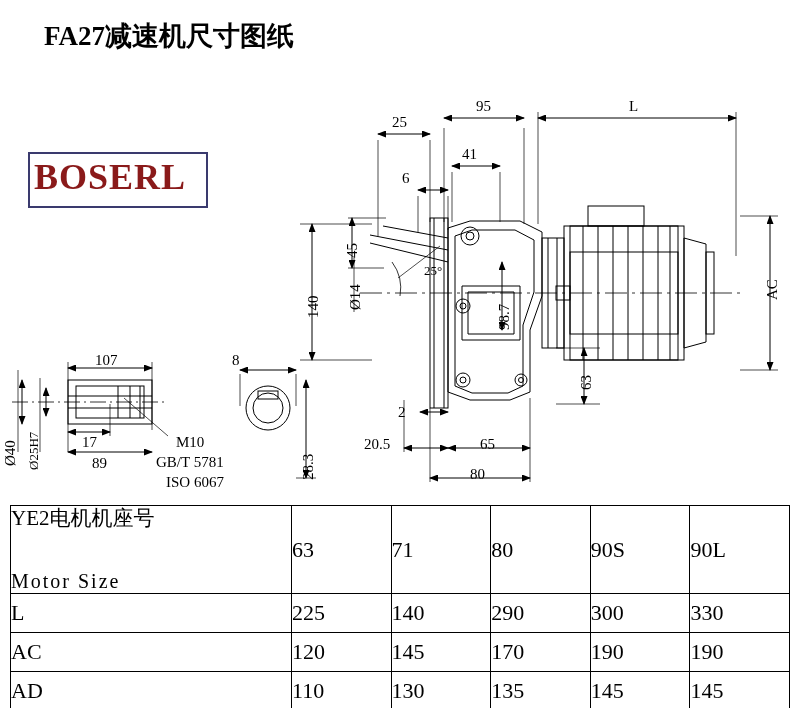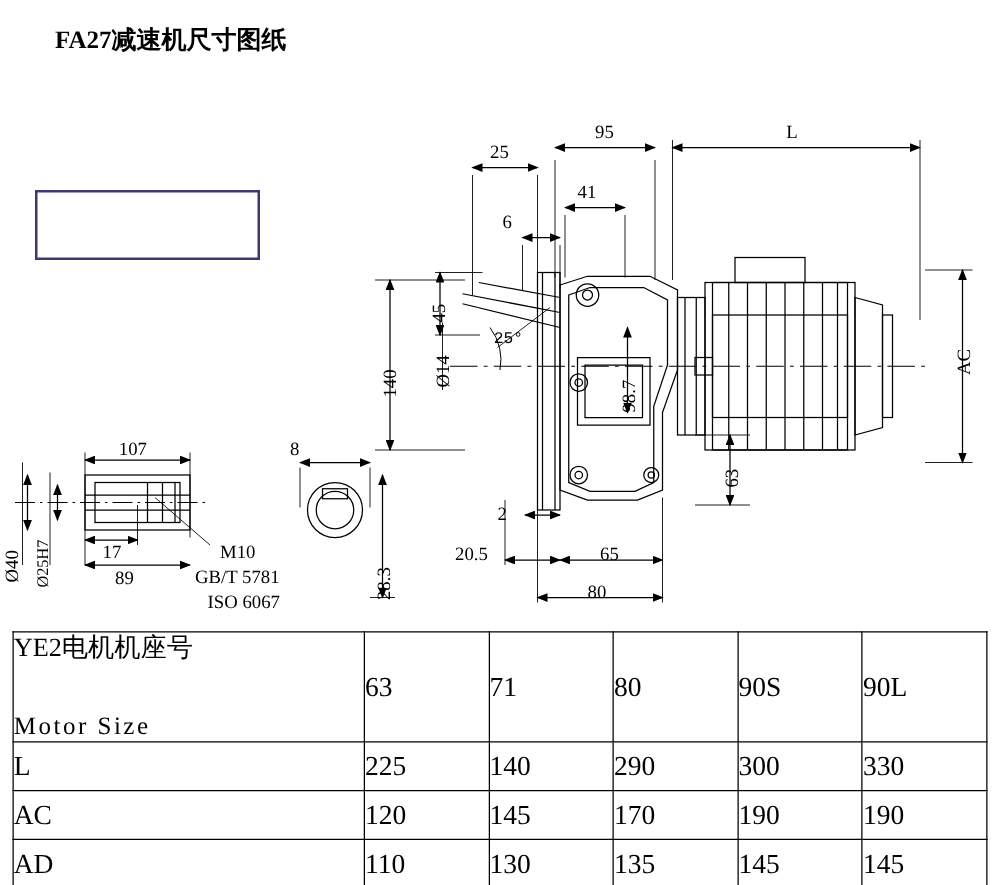--- a/index.html
+++ b/index.html
@@ -11,21 +11,21 @@
     position:relative;
     overflow:hidden;
   }
   #page{position:relative;width:800px;height:708px;}
 
   
   .title{
     position:absolute;
     left:44px; top:18px;
     font-family:"Liberation Serif", serif;
-    font-size:20px;
+    font-size:27px;
     font-weight:bold;
     letter-spacing:0px;
     white-space:nowrap;
   }
 
   
   .logo-box{
     position:absolute;
     left:28px; top:152px;
     width:180px;height:56px;
@@ -86,20 +86,21 @@
   .col-first{width:280px;}
 </style>
 </head>
 <body>
 
 <div id="page">
 
   <div class="title">FA27减速机尺寸图纸</div>
 
   <div class="logo-box"></div>
+  <div class="logo-text">BOSERL</div>
 
   <svg id="draw" viewBox="0 0 800 708" xmlns="http://www.w3.org/2000/svg">
     <defs>
       <marker id="ar" markerWidth="9" markerHeight="7" refX="8" refY="3.5" orient="auto">
         <polygon points="0,0 9,3.5 0,7" fill="#000"></polygon>
       </marker>
       <marker id="arS" markerWidth="9" markerHeight="7" refX="1" refY="3.5" orient="auto">
         <polygon points="9,0 0,3.5 9,7" fill="#000"></polygon>
       </marker>
     </defs>
@@ -253,21 +254,21 @@
 
   <div class="lbl" style="left:476px; top:98px;">95</div>
   <div class="lbl" style="left:629px; top:98px;">L</div>
   <div class="lbl" style="left:392px; top:114px;">25</div>
   <div class="lbl" style="left:462px; top:146px;">41</div>
   <div class="lbl" style="left:402px; top:170px;">6</div>
 
   <div class="lbl vert" style="left:344px; top:258px;">45</div>
   <div class="lbl vert" style="left:305px; top:318px;">140</div>
   <div class="lbl vert" style="left:347px; top:310px;">Ø14</div>
-  <div class="lbl sm" style="left:395px; top:263px;font-family:Liberation Mono, monospace;">25°</div>
+  <div class="lbl sm" style="left:424px; top:263px;">25°</div>
   <div class="lbl vert" style="left:496px; top:330px;">98.7</div>
   <div class="lbl vert" style="left:764px; top:300px;">AC</div>
   <div class="lbl vert" style="left:578px; top:390px;">63</div>
 
   <div class="lbl" style="left:398px; top:404px;">2</div>
   <div class="lbl" style="left:364px; top:436px;text-align:right;">20.5</div>
   <div class="lbl" style="left:480px; top:436px;">65</div>
   <div class="lbl" style="left:470px; top:466px;">80</div>
 
   <div class="lbl" style="left:95px; top:352px;">107</div>

